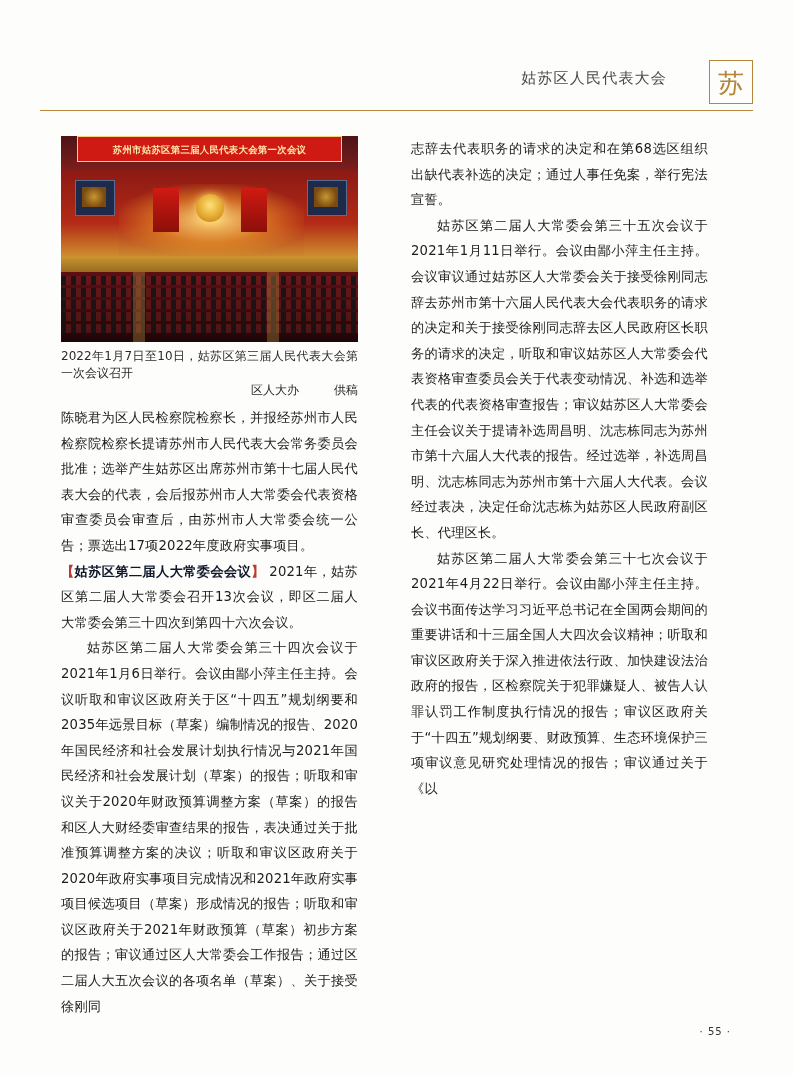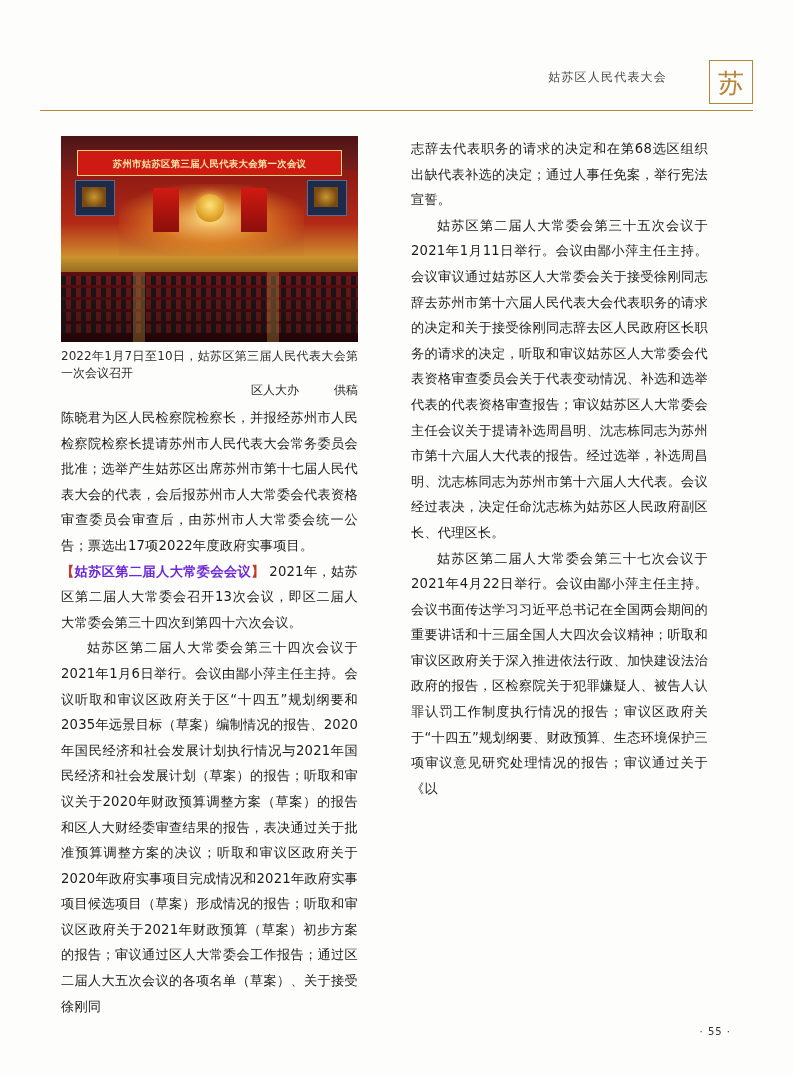--- a/index.html
+++ b/index.html
@@ -26,21 +26,21 @@
     position: absolute;
     left: 40px;
     top: 60px;
     width: 713px;
     height: 52px;
   }
   .header-title {
     position: absolute;
     right: 86px;
     top: 9px;
-    font-size: 12px;
+    font-size: 15px;
     color: #4a4a4a;
     letter-spacing: 1.2px;
     font-family: "DejaVu Sans", "Liberation Sans", sans-serif;
   }
   .header-seal {
     position: absolute;
     right: 0px;
     top: 0px;
     width: 44px;
     height: 44px;
@@ -93,21 +93,21 @@
     height: 206px;
     background: #2a0d10;
     overflow: hidden;
   }
   .photo .ceiling {
     position: absolute; left: 0; top: 0; width: 100%; height: 34px;
     background: linear-gradient(180deg,#4d1416 0%, #7b1e1c 100%);
   }
   .photo .banner {
     position: absolute;
-    left: 16px; top: 14px;
+    left: 16px; top: 0;
     width: 265px; height: 26px;
     background: #cf1a13;
     border: 1px solid #f2d27a;
     color: #ffe9a8;
     font-size: 9.4px;
     line-height: 26px;
     text-align: center;
     letter-spacing: 0.3px;
     font-weight: bold;
     box-sizing: border-box;
@@ -164,21 +164,21 @@
     line-height: 17px;
     color: #2a2a2a;
     text-align: justify;
   }
   .caption .credit-line {
     display: flex;
     justify-content: flex-end;
     gap: 35px;
   }
   .highlight-head {
-    color: #6d28d9;
+    color: #0f172a;
     font-weight: bold;
   }
   .brkt { color: #c0392b; font-weight: bold; }
   .footer-page {
     position: absolute;
     right: 62px;
     bottom: 40px;
     font-size: 10px;
     color: #333;
     letter-spacing: 1px;

